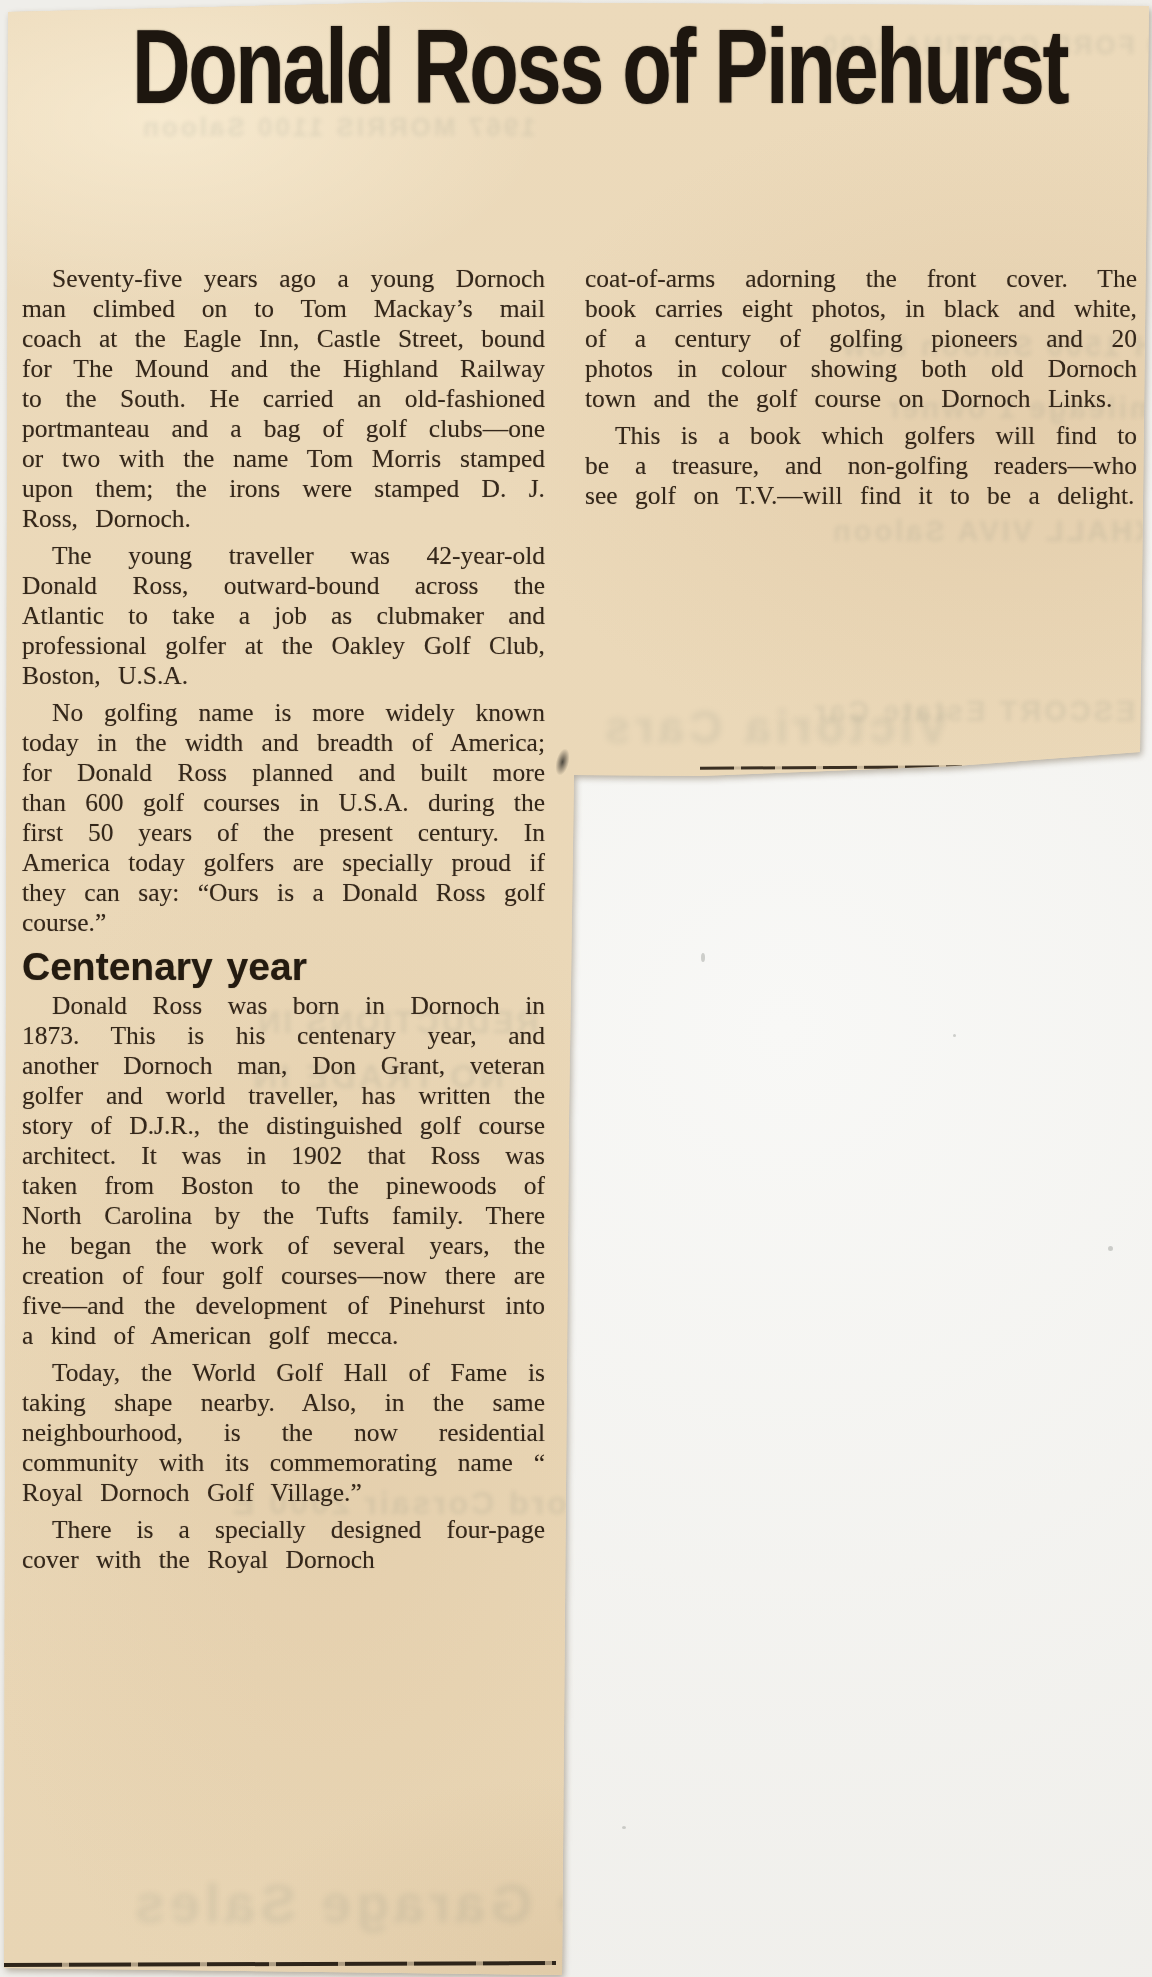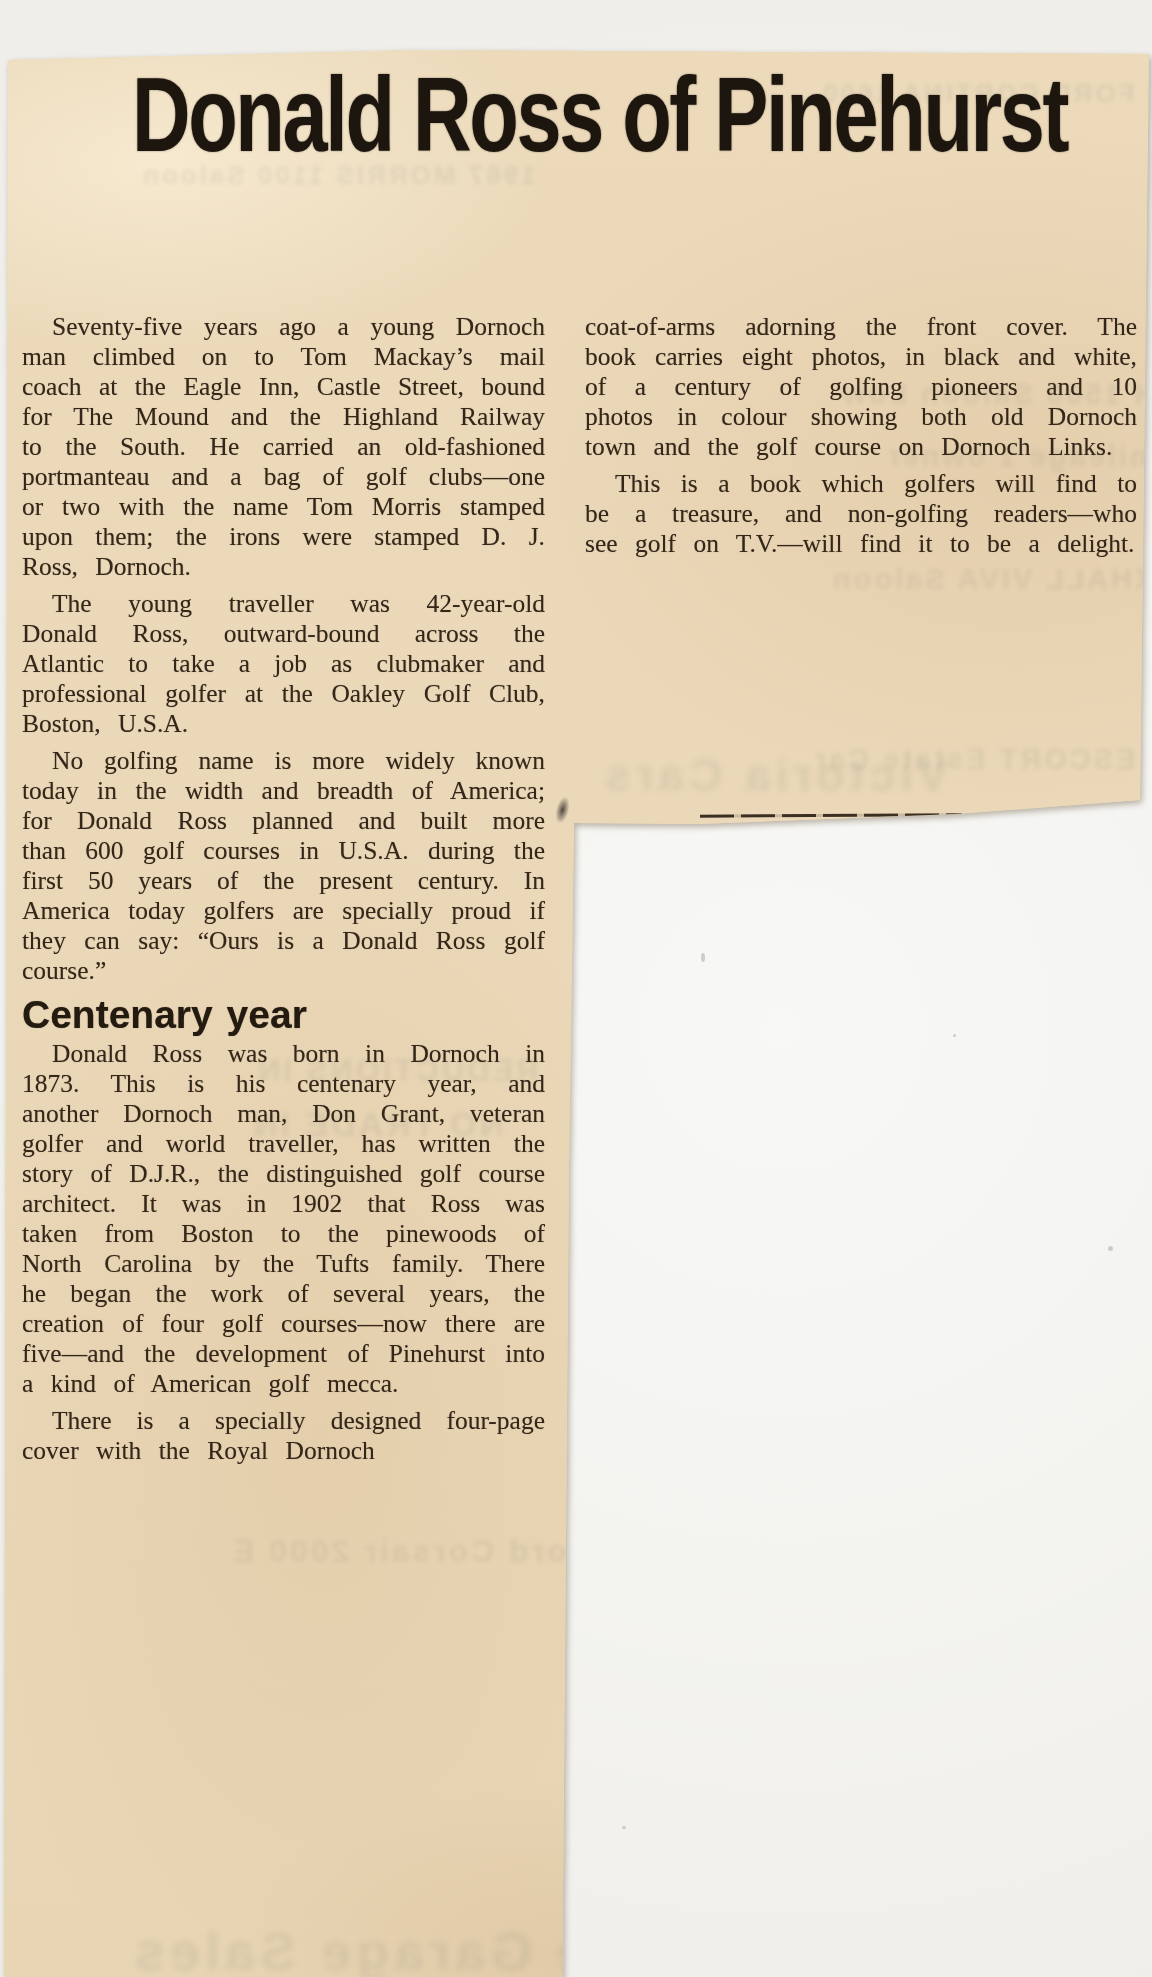--- a/index.html
+++ b/index.html
@@ -15,21 +15,20 @@
     position:absolute;inset:0;
     clip-path:polygon(8px 12px,420px 2px,1149px 6px,1147px 160px,1140px 752px,
                       955px 766px,700px 776px,574px 775px,569px 1120px,562px 1975px,4px 1968px);
     background-color:#e9d7b8;
     background-image:
       radial-gradient(ellipse 620px 300px at 14% 6%, rgba(255,246,224,.55), transparent 62%),
       radial-gradient(ellipse 800px 520px at 88% 22%, rgba(216,188,150,.38), transparent 65%),
       radial-gradient(ellipse 520px 900px at 28% 72%, rgba(222,197,160,.42), transparent 70%),
       radial-gradient(ellipse 500px 260px at 50% 99%, rgba(210,182,142,.35), transparent 70%),
       linear-gradient(180deg,#ecdabb 0%, #e8d5b4 100%);
-    margin-top: 48px;
   }
   
   .hl{position:absolute;left:0;width:1152px;text-align:center;white-space:nowrap;
       font-family:"Liberation Sans","DejaVu Sans",sans-serif;font-weight:bold;color:#1d160f;}
   .hl .hlx{display:inline-block;transform-origin:50% 0;letter-spacing:-3px;
       text-shadow:0 0 2px rgba(28,20,11,.55);}
   .hl1{top:6px;font-size:104px;}
   .hl1 .hlx{transform:scale(.78,1.02);}
   .hl2{top:126px;font-size:112px;}
   .hl2 .hlx{transform:scale(.76,1.0);}
@@ -82,25 +81,26 @@
     <div class="hl hl1">
       <span class="hlx">Donald Ross of Pinehurst</span>
     </div>
 
     <div class="col left-col">
       <p>Seventy-five years ago a young Dornoch man climbed on to Tom Mackay’s mail coach at the Eagle Inn, Castle Street, bound for The Mound and the Highland Railway to the South.  He carried an old-fashioned portmanteau and a bag of golf clubs—one or two with the name Tom Morris stamped upon them; the irons were stamped D. J. Ross, Dornoch.</p>
       <p>The young traveller was 42-year-old Donald Ross, outward-bound across the Atlantic to take a job as clubmaker and professional golfer at the Oakley Golf Club, Boston, U.S.A.</p>
       <p>No golfing name is more widely known today in the width and breadth of America; for Donald Ross planned and built more than 600 golf courses in U.S.A. during the first 50 years of the present century.  In America today golfers are specially proud if they can say: “Ours is a Donald Ross golf course.”</p>
       <h2 class="subhead">Centenary year</h2>
       <p>Donald Ross was born in Dornoch in 1873.  This is his centenary year, and another Dornoch man, Don Grant, veteran golfer and world traveller, has written the story of D.J.R., the distinguished golf course architect.  It was in 1902 that Ross was taken from Boston to the pinewoods of North Carolina by the Tufts family.  There he began the work of several years, the creation of four golf courses—now there are five—and the development of Pinehurst into a kind of American golf mecca.</p>
+      <p>Today, the World Golf Hall of Fame is taking shape nearby.  Also, in the same neighbourhood, is the now residential community with its commemorating name “ Royal Dornoch Golf Village.”</p>
       <p>There is a specially designed four-page cover with the Royal Dornoch</p>
     </div>
 
     <div class="col right-col">
-      <p>coat-of-arms adorning the front cover.  The book carries eight photos, in black and white, of a century of golfing pioneers and 10 photos in colour showing both old Dornoch town and the golf course on Dornoch Links.</p>
+      <p>coat-of-arms adorning the front cover.  The book carries eight photos, in black and white, of a century of golfing pioneers and 20 photos in colour showing both old Dornoch town and the golf course on Dornoch Links.</p>
       <p>This is a book which golfers will find to be a treasure, and non-golfing readers—who see golf on T.V.—will find it to be a delight.</p>
     </div>
 
     <div class="rule-right"></div>
     <div class="rule-bottom"></div>
 
     <div class="smudge"></div>
   </div>
 </div>
 

